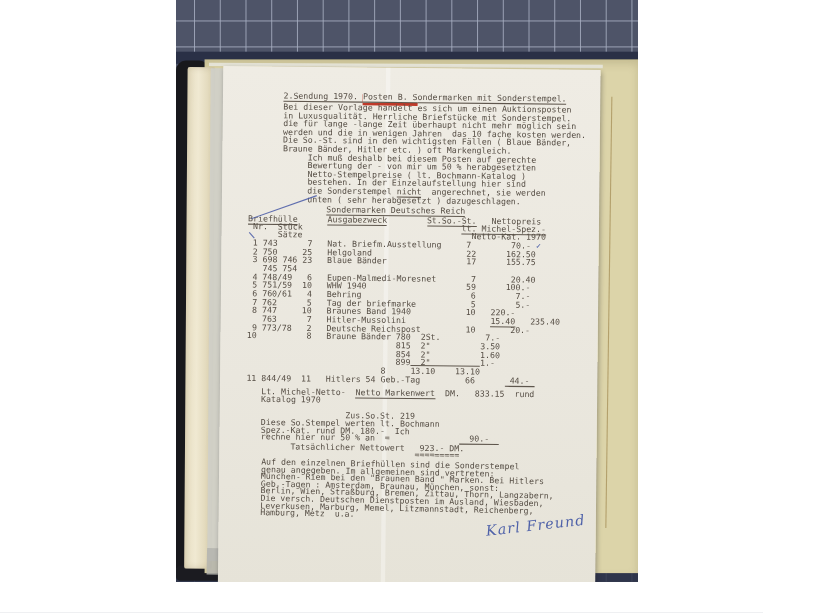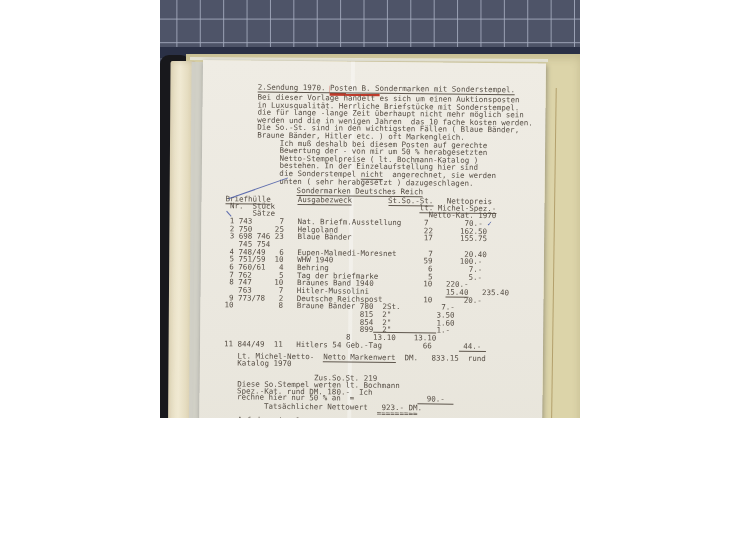--- a/index.html
+++ b/index.html
@@ -1,18 +1,18 @@
 <!DOCTYPE html>
 <html><head>
 <meta charset="utf-8">
 <style>
   html,body{margin:0;padding:0;}
   .page{position:relative;width:740px;height:557px;background:#ffffff;overflow:hidden;
         font-family:"DejaVu Sans Mono", monospace;}
-  .photo{position:absolute;left:160px;top:0;width:420px;height:418px;overflow:hidden;
+  .photo{position:absolute;left:160px;top:0;width:420px;height:529px;overflow:hidden;
          background-color:#4e5468;
          background-image:
            linear-gradient(rgba(168,175,194,.85) 1px, transparent 1px),
            linear-gradient(90deg, rgba(168,175,194,.85) 1px, transparent 1px);
          background-size:23.4px 23.6px;background-position:-7px -5px;}
   .mat-band-top{position:absolute;left:0;top:47px;width:420px;height:11px;background:#2a3046;}
   .mat-band-bottom{position:absolute;left:0;top:519px;width:420px;height:13px;background:#2a3046;opacity:.85;}
   .album-cover{position:absolute;left:0px;top:55px;width:30px;height:470px;background:#18181c;border-radius:9px;}
   .album-cover-btm{position:absolute;left:0;top:514px;width:200px;height:14px;background:#1b1b20;border-radius:4px;}
   .cream-edge{position:absolute;left:9px;top:61px;width:25px;height:456px;border-radius:2px;

